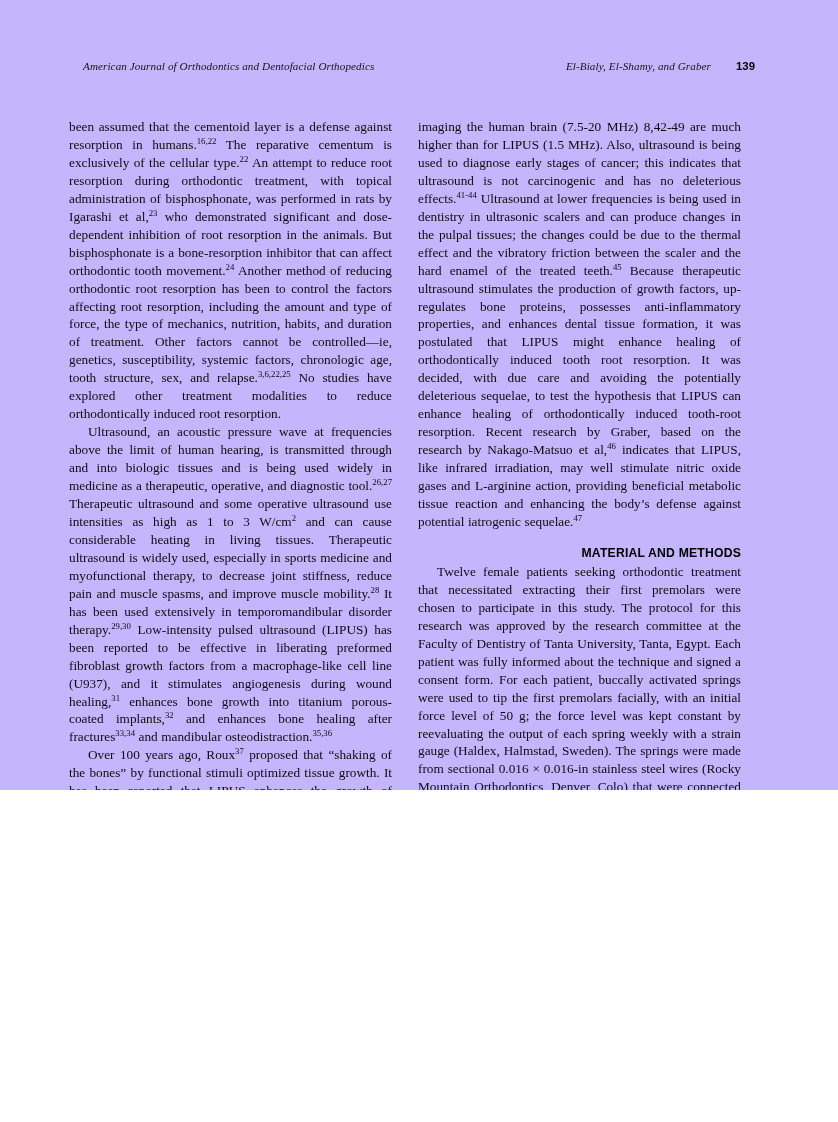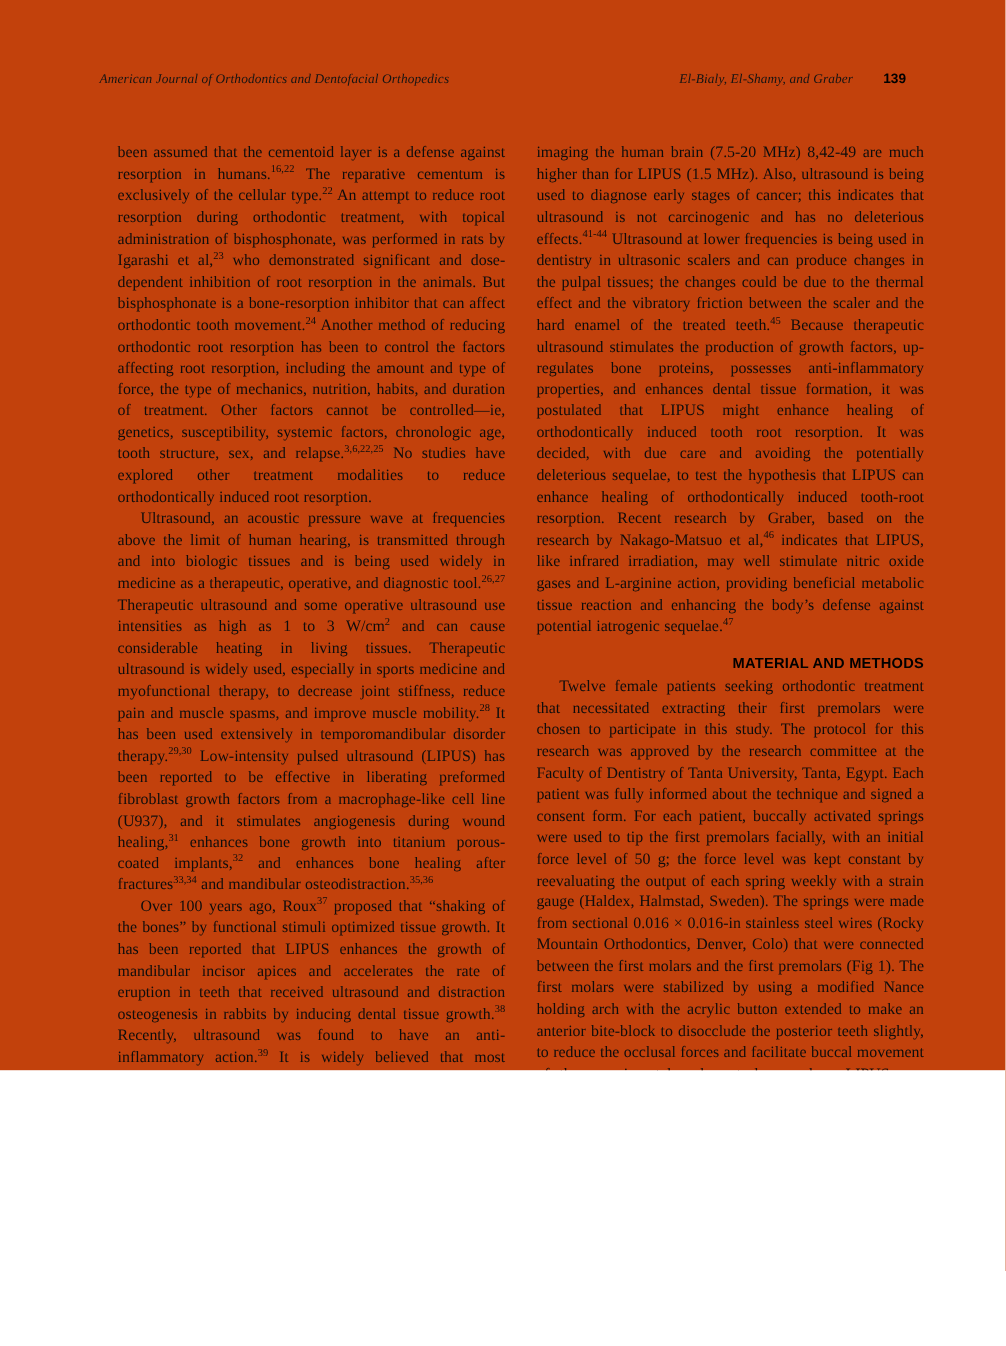--- a/index.html
+++ b/index.html
@@ -8,23 +8,23 @@
     padding: 0;
     background: #ffffff;
   }
   body {
     font-family: "Liberation Serif", "DejaVu Serif", serif;
     color: #000000;
   }
   .page {
     position: relative;
     width: 838px;
-    height: 892px;
+    height: 790px;
     margin: 0 auto;
-    background: #c2410c;
+    background: #c4b5fd;
     overflow: hidden;
     box-sizing: border-box;
   }
 
   
   .running-head {
     position: absolute;
     top: 59px;
     left: 83px;
     width: 672px;
@@ -60,21 +60,21 @@
     font-weight: bold;
     font-size: 11.4px;
     line-height: 15.4px;
     color: #000000;
   }
 
   
   .columns {
     position: absolute;
     top: 118px;
-    left: 98px;
+    left: 69px;
     width: 672px;
     height: 952px;
     display: flex;
     gap: 26px;
   }
   .col {
     width: 323px;
     flex: 0 0 323px;
   }
 

